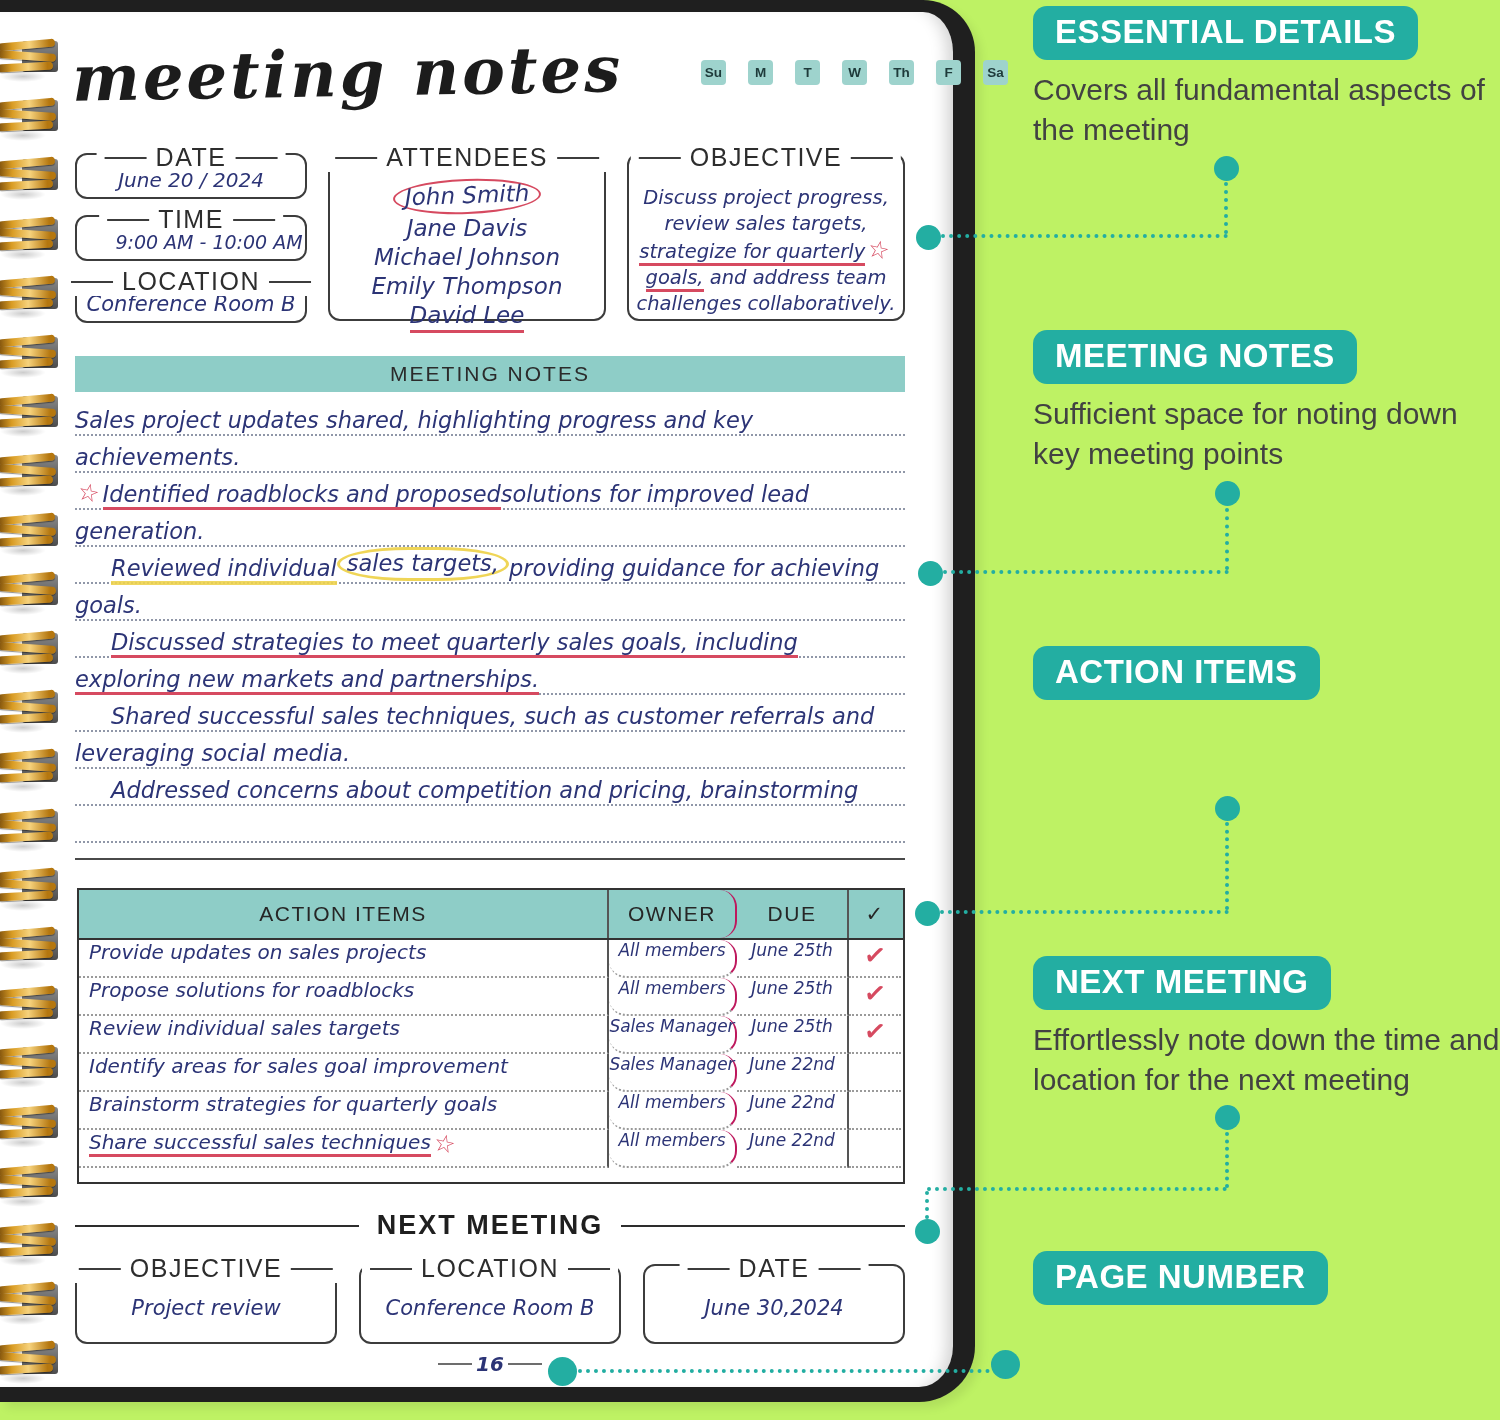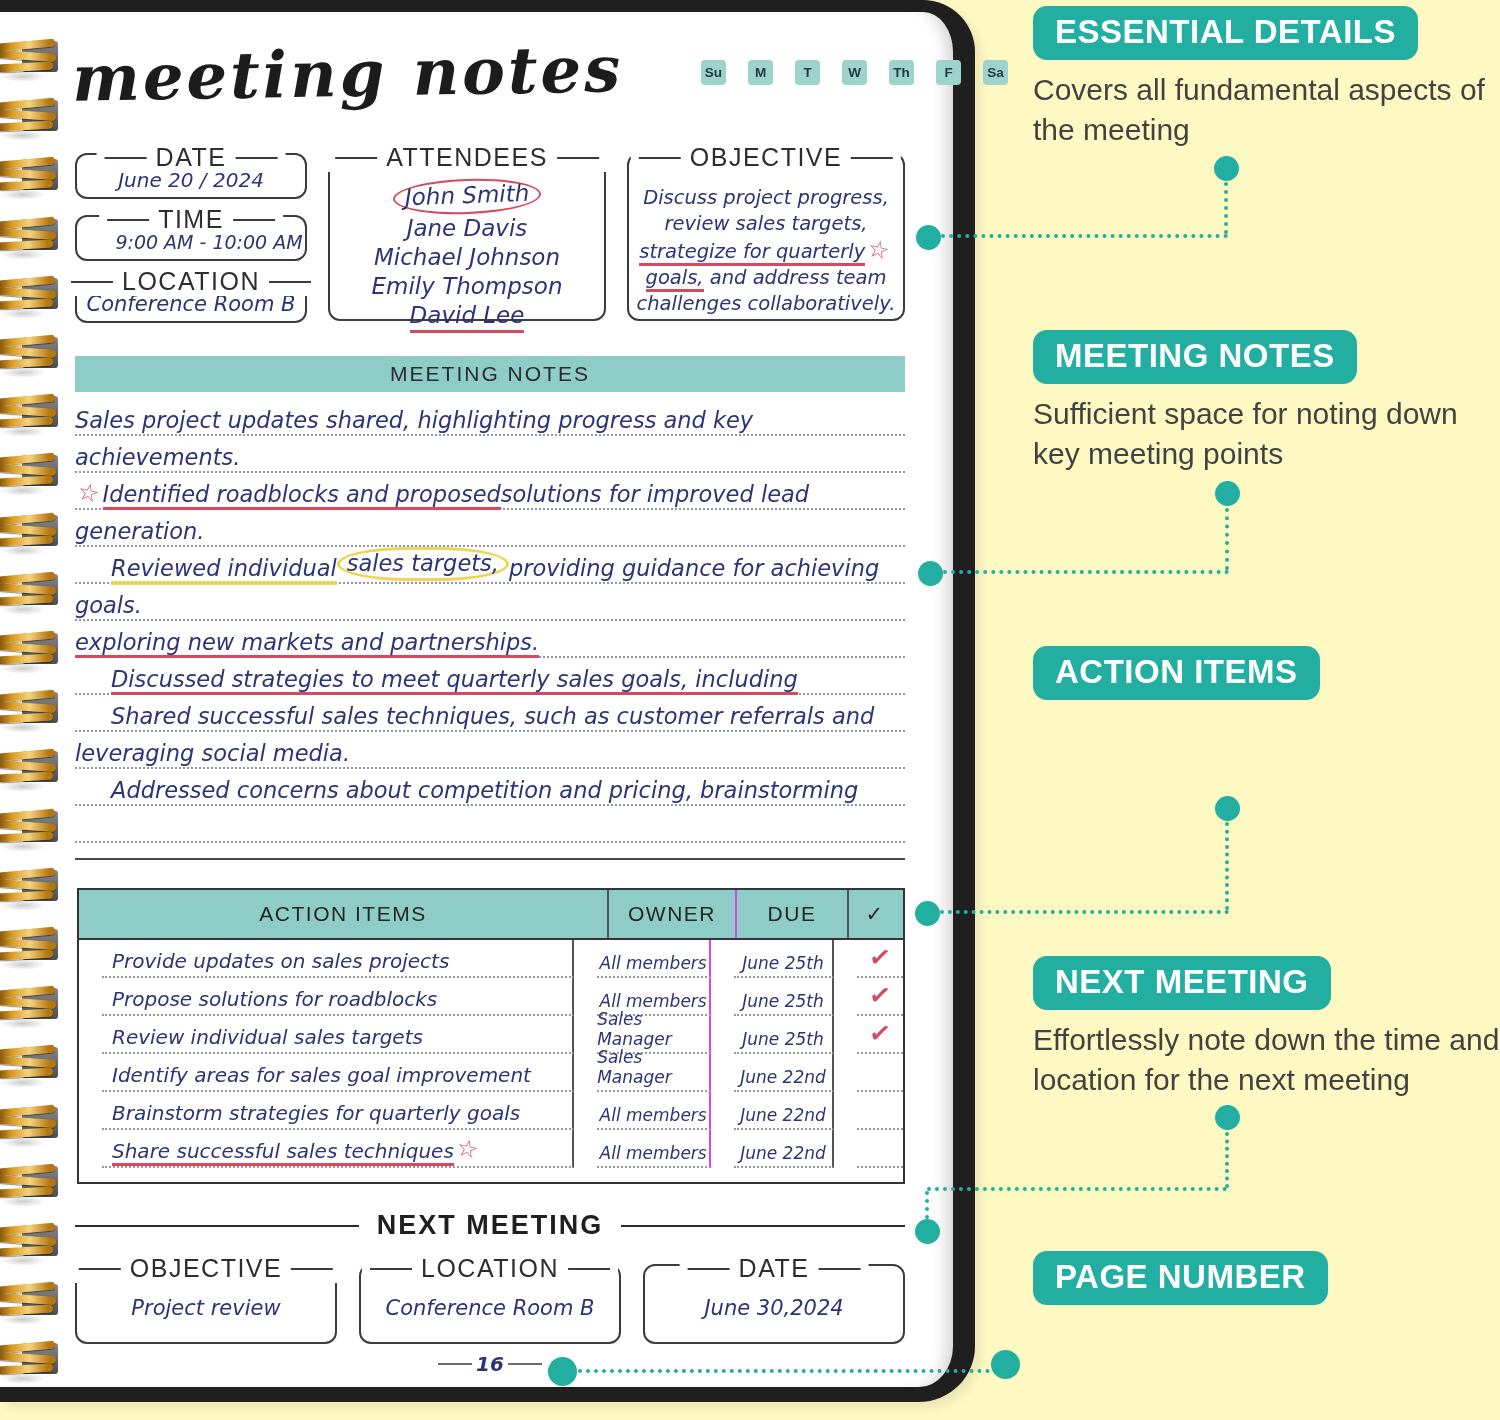--- a/index.html
+++ b/index.html
@@ -1,21 +1,21 @@
 <!DOCTYPE html>
 <html><head>
 <meta charset="utf-8">
 <style>
   :root{
     --teal:#23aea2; --lteal:#8ecdc7; --chip:#9ed3cd; --ink:#2c3476;
     --red:#d64a60; --yellow:#eed34e; --print:#2d2d2d; --dotline:#9097a8;
   }
   *{margin:0;padding:0;box-sizing:border-box;}
   body{width:1500px;height:1420px;font-family:"Liberation Sans",sans-serif;background:#fff;}
-  .canvas{position:relative;width:1500px;height:1420px;background:#fef9c3;overflow:hidden;}
+  .canvas{position:relative;width:1500px;height:1420px;background:#bef264;overflow:hidden;}
 
   
   .notebook{position:absolute;left:0;top:0;width:975px;height:1402px;background:#fff;
     border-top:12px solid #1f1f1f;border-right:22px solid #1f1f1f;border-bottom:15px solid #1f1f1f;
     border-radius:0 52px 56px 0;z-index:1;
     box-shadow:inset -16px 0 16px -10px rgba(0,0,0,.18), 6px 6px 10px rgba(0,0,0,.08);}
   
   .spiral{position:absolute;left:0;width:58px;height:34px;z-index:3;}
   .spiral .slot{position:absolute;right:0;top:1px;width:36px;height:31px;background:linear-gradient(#8a8a8a,#4c4c4c);border-radius:3px;}
   .spiral .wire{position:absolute;left:-2px;height:8px;border-radius:4px;
@@ -68,24 +68,24 @@
     font-family:"DejaVu Sans",sans-serif;font-style:italic;white-space:nowrap;display:flex;align-items:flex-end;padding-bottom:1px;}
   .note-line.ind{padding-left:36px;}
   .divider{left:75px;top:858px;width:830px;height:2px;background:#4a4a4a;}
 
   
   .atable{left:77px;top:888px;width:828px;height:296px;border:2px solid #333;background:#fff;}
   .t-header{display:flex;height:50px;background:var(--lteal);border-bottom:2px solid #333;}
   .t-header>div{display:flex;align-items:center;justify-content:center;font-size:21px;letter-spacing:1.5px;color:#262626;}
   .cw1{width:530px;}.cw2{width:128px;}.cw3{width:112px;}.cw4{width:52px;}
   .t-header .cw1,.trow .cw1{border-right:2px solid #555;}
-  .t-header .cw2,.trow .cw2{border-right:2px solid #d946ef;}
+  .t-header .cw2,.trow .cw2{border-right:2px solid #be185d;border-radius:17px;}
   .t-header .cw3,.trow .cw3{border-right:2px solid #555;}
   .trow{display:flex;height:38px;}
-  .trow>div{display:flex;align-items:flex-end;padding-bottom:3px;margin-left:23px;}
+  .trow>div{display:flex;align-items:flex-start;padding-bottom:3px;}
   .trow .cw1{padding-left:10px;font-size:20px;color:var(--ink);font-family:"DejaVu Sans",sans-serif;font-style:italic;
     border-bottom:2px dotted #9a9a9a;white-space:nowrap;}
   .trow .cw2,.trow .cw3{justify-content:center;font-size:17px;color:var(--ink);
     font-family:"DejaVu Sans",sans-serif;font-style:italic;border-bottom:2px dotted #9a9a9a;}
   .trow .cw4{justify-content:center;border-bottom:2px dotted #9a9a9a;}
   .check{color:var(--red);font-size:26px;font-weight:bold;transform:rotate(8deg);font-style:normal;}
 
   
   .nm{left:75px;top:1210px;width:830px;}
   .nm-head{display:flex;align-items:center;gap:18px;}
@@ -356,25 +356,25 @@
       </div>
       <div class="note-line ind">
         <span class="u-yellow">Reviewed individual</span>
         <span> </span>
         <span class="c-yellow">sales targets,</span>
         <span> providing guidance for achieving</span>
       </div>
       <div class="note-line">
         <span>goals.</span>
       </div>
-      <div class="note-line">
-        <span class="u-red">exploring new markets and partnerships.</span>
-      </div>
       <div class="note-line ind">
         <span class="u-red">Discussed strategies to meet quarterly sales goals, including</span>
+      </div>
+      <div class="note-line">
+        <span class="u-red">exploring new markets and partnerships.</span>
       </div>
       <div class="note-line ind">
         <span>Shared successful sales techniques, such as customer referrals and</span>
       </div>
       <div class="note-line">
         <span>leveraging social media.</span>
       </div>
       <div class="note-line ind">
         <span>Addressed concerns about competition and pricing, brainstorming</span>
       </div>

